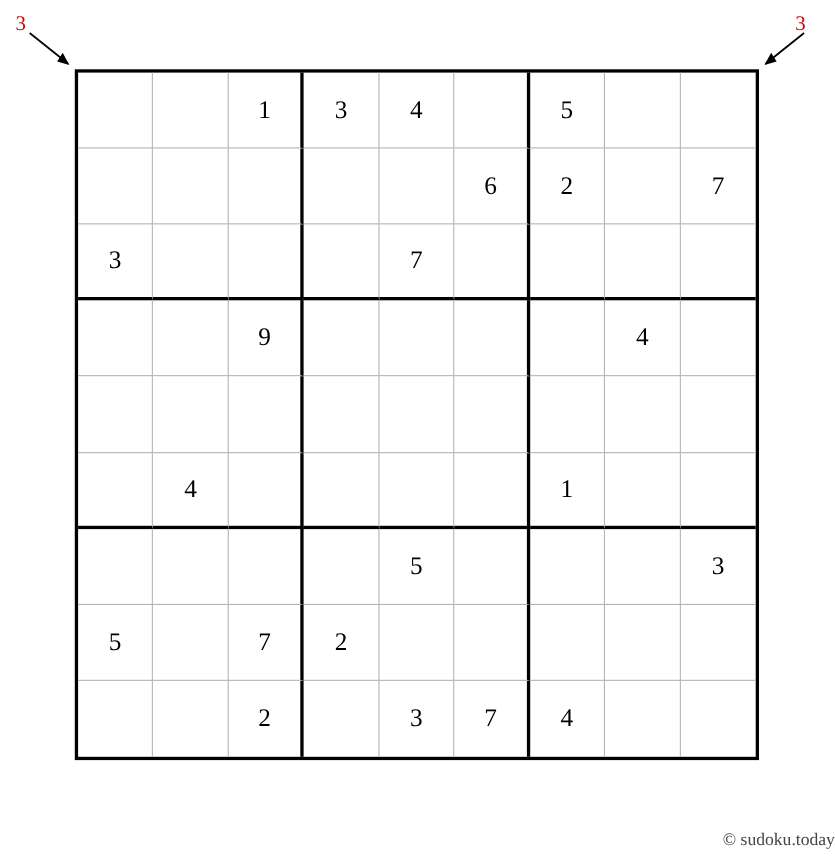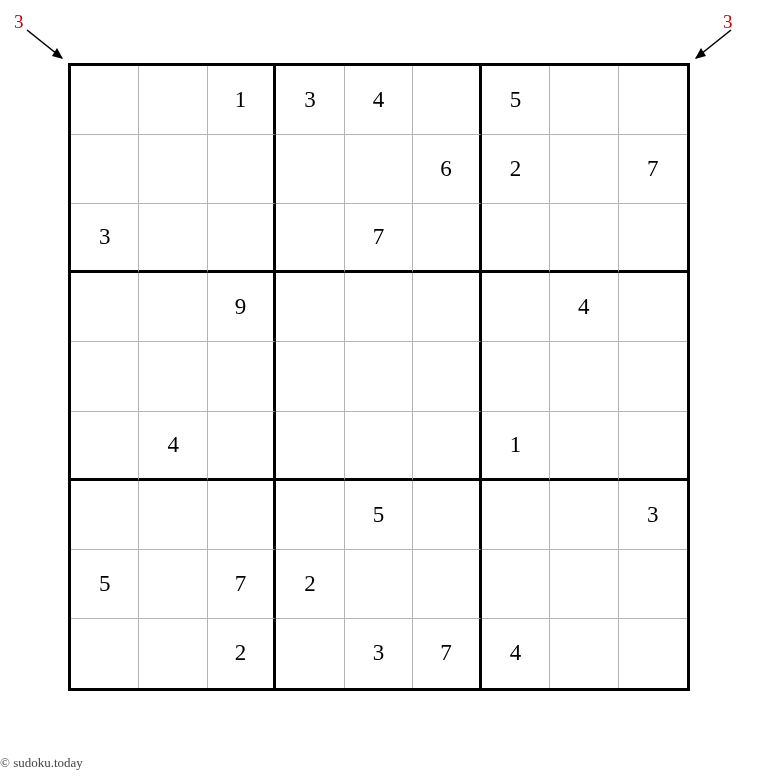--- a/index.html
+++ b/index.html
@@ -75,22 +75,22 @@
   .cell.bx-bottom { border-bottom: 3px solid #000000; }
   .cell.last-col { border-right: none; }
   .cell.last-row { border-bottom: none; }
 
   
   .footer {
     position: absolute;
     top: 755px;
     left: 0;
     width: 759px;
-    text-align: left;
-    font-size: 13px;
+    text-align: right;
+    font-size: 16px;
     color: #444444;
     font-family: "Liberation Serif", serif;
   }
 </style>
 </head>
 <body>
 
 <div class="page">
 
   <svg class="arrow-svg" viewBox="0 0 759 779">

